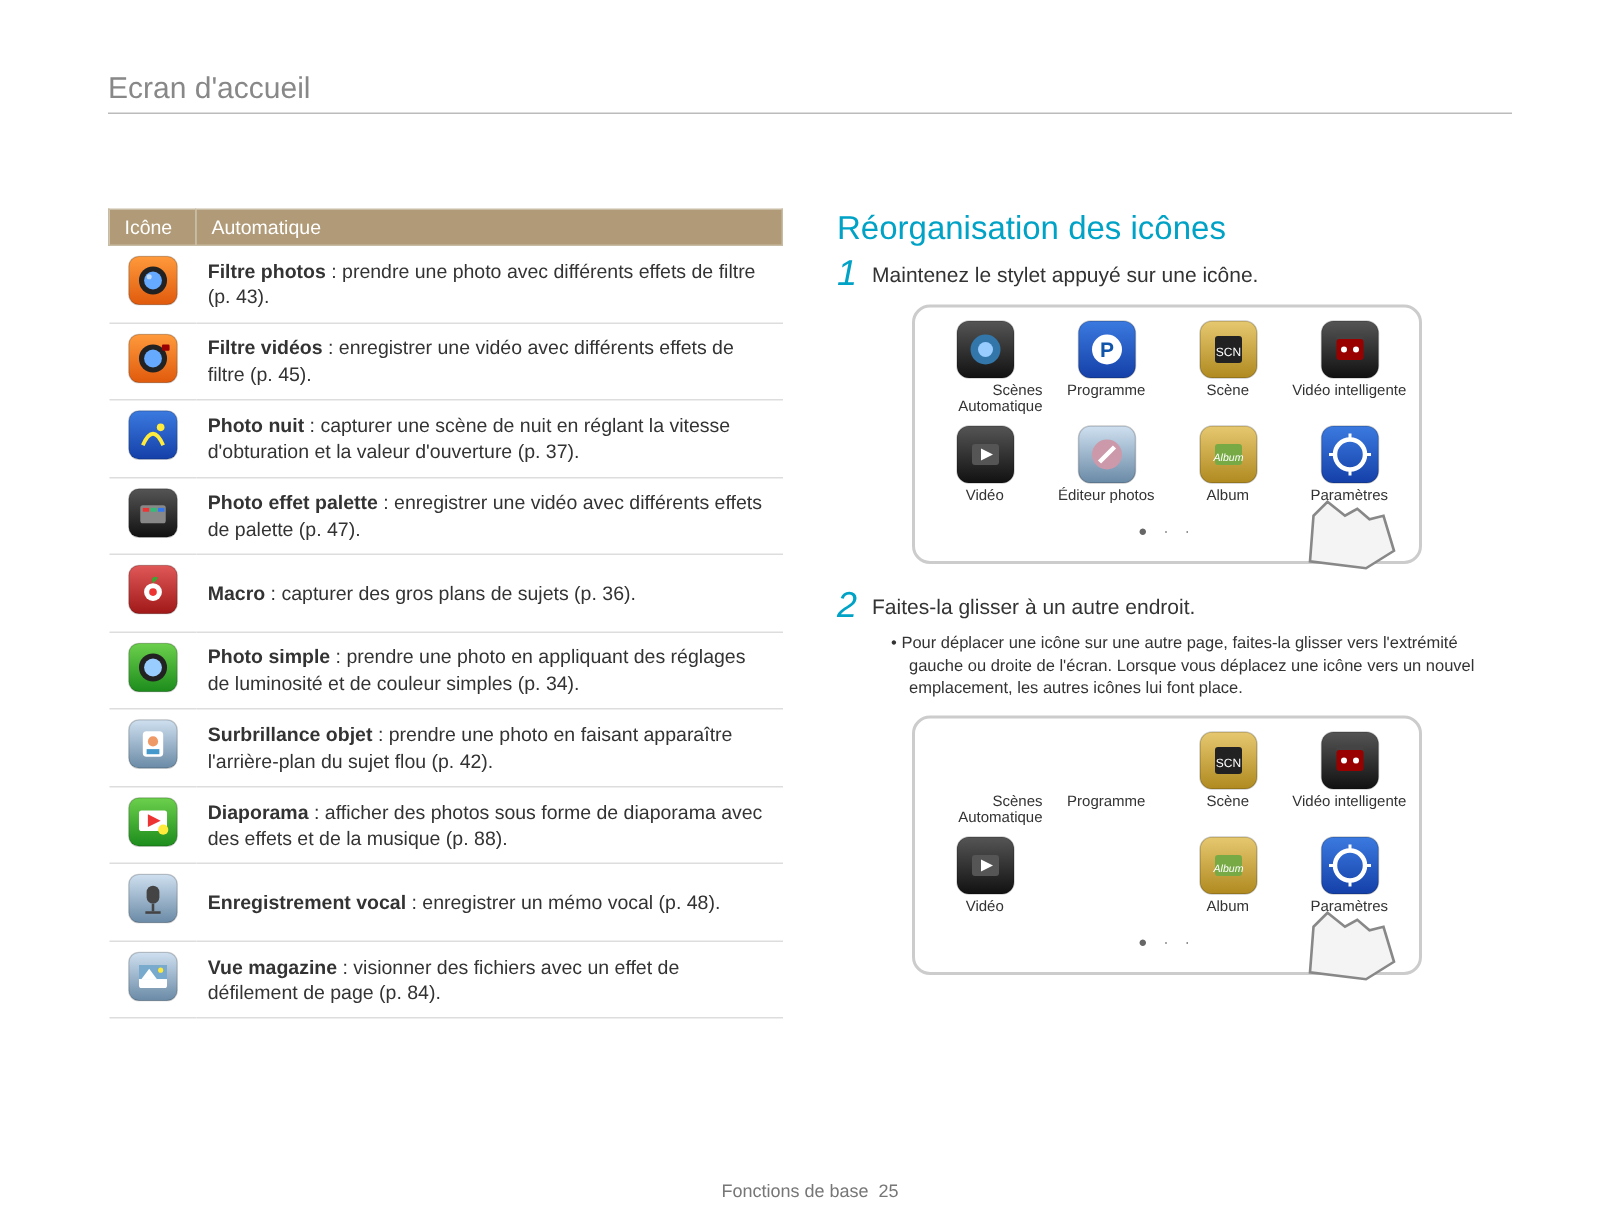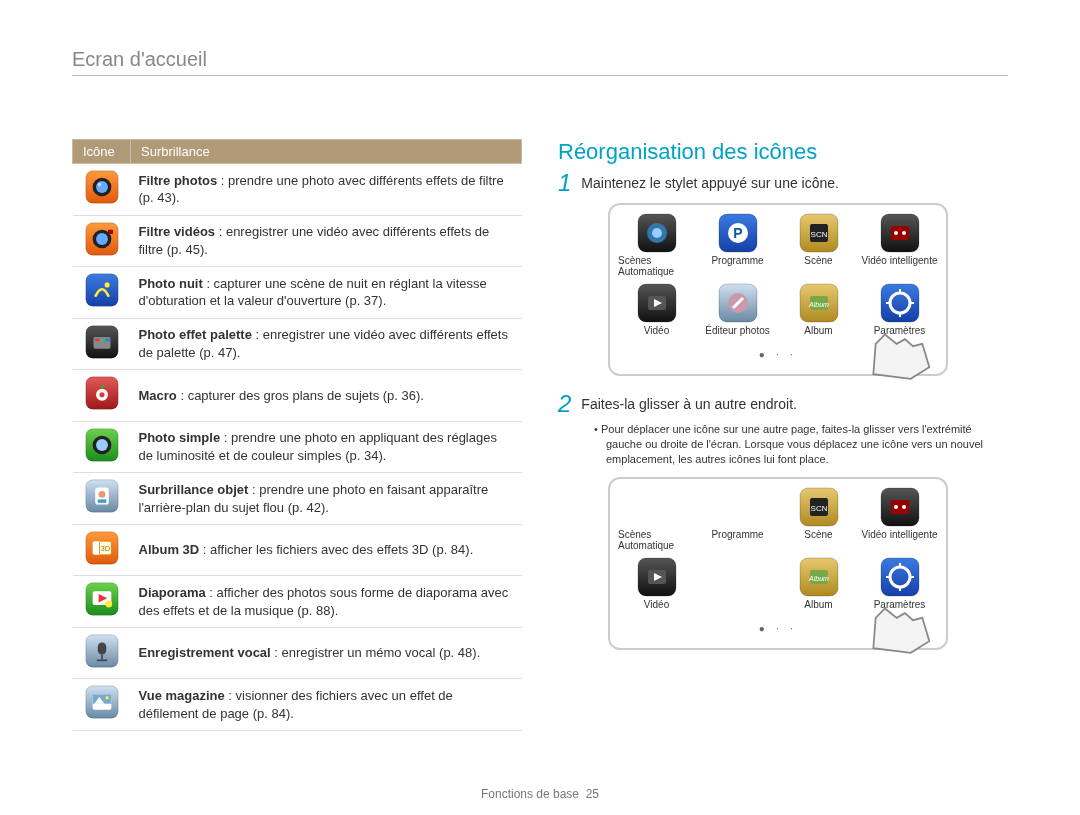--- a/index.html
+++ b/index.html
@@ -71,21 +71,21 @@
     border: 2px solid #ccc;
     border-radius: 12px;
     padding: 8px 8px 14px 8px;
     margin: 8px 0 16px 50px;
     background: #fff;
     position: relative;
   }
   .mock-grid { display: grid; grid-template-columns: repeat(4, 1fr); gap: 6px 4px; }
   .app { display: flex; flex-direction: column; align-items: center; }
   .app svg { width: 40px; height: 40px; }
-  .app-label { font-size: 10px; text-align: left; line-height: 1.1; margin-top: 2px; min-height: 20px; }
+  .app-label { font-size: 10px; text-align: right; line-height: 1.1; margin-top: 2px; min-height: 20px; }
   .dots { text-align: center; font-size: 10px; color: #666; letter-spacing: 4px; margin-top: 4px; }
   .hand {
     position: absolute;
     right: 12px;
     bottom: -8px;
     width: 70px;
     height: 60px;
   }
 
   .footer {
@@ -135,21 +135,21 @@
 
 <div class="page-header">Ecran d'accueil</div>
 
 <div class="columns">
 
   <div class="col">
     <table>
       <thead>
         <tr>
           <th>Icône</th>
-          <th>Surbrillance</th>
+          <th>Automatique</th>
         </tr>
       </thead>
       <tbody id="icon-rows">
           <tr>
             <td class="icon-cell"><svg viewBox="0 0 40 40">
                 <rect x="1" y="1" width="38" height="38" rx="8" fill="url(#gOrange)" stroke="#0003"></rect>
                 <circle cx="20" cy="20" r="11" fill="#222"></circle>
                 <circle cx="20" cy="20" r="7" fill="#6af"></circle>
                 <circle cx="17" cy="17" r="2" fill="#fff9"></circle>
               </svg></td>
@@ -200,29 +200,20 @@
             <td class="desc"><b>Photo simple</b> : prendre une photo en appliquant des réglages de luminosité et de couleur simples (p. 34).</td>
           </tr>
           <tr>
             <td class="icon-cell"><svg viewBox="0 0 40 40">
                 <rect x="1" y="1" width="38" height="38" rx="8" fill="url(#gGrey)" stroke="#0003"></rect>
                 <rect x="12" y="10" width="16" height="20" rx="3" fill="#fff"></rect>
                 <circle cx="20" cy="18" r="4" fill="#e96"></circle>
                 <rect x="15" y="24" width="10" height="4" fill="#49c"></rect>
               </svg></td>
             <td class="desc"><b>Surbrillance objet</b> : prendre une photo en faisant apparaître l'arrière-plan du sujet flou (p. 42).</td>
-          </tr>
-          <tr>
-            <td class="icon-cell"><svg viewBox="0 0 40 40">
-                <rect x="1" y="1" width="38" height="38" rx="8" fill="url(#gOrange)" stroke="#0003"></rect>
-                <rect x="9" y="12" width="14" height="16" rx="2" fill="#fff"></rect>
-                <rect x="17" y="12" width="14" height="16" rx="2" fill="#ffd" stroke="#c80"></rect>
-                <text x="24" y="24" font-size="9" text-anchor="middle" fill="#c60">3D</text>
-              </svg></td>
-            <td class="desc"><b>Album 3D</b> : afficher les fichiers avec des effets 3D (p. 84).</td>
           </tr>
           <tr>
             <td class="icon-cell"><svg viewBox="0 0 40 40">
                 <rect x="1" y="1" width="38" height="38" rx="8" fill="url(#gGreen)" stroke="#0003"></rect>
                 <rect x="9" y="11" width="22" height="16" rx="2" fill="#fff"></rect>
                 <polygon points="16,14 16,24 26,19" fill="#e33"></polygon>
                 <circle cx="28" cy="26" r="4" fill="#ffeb3b"></circle>
               </svg></td>
             <td class="desc"><b>Diaporama</b> : afficher des photos sous forme de diaporama avec des effets et de la musique (p. 88).</td>
           </tr>

